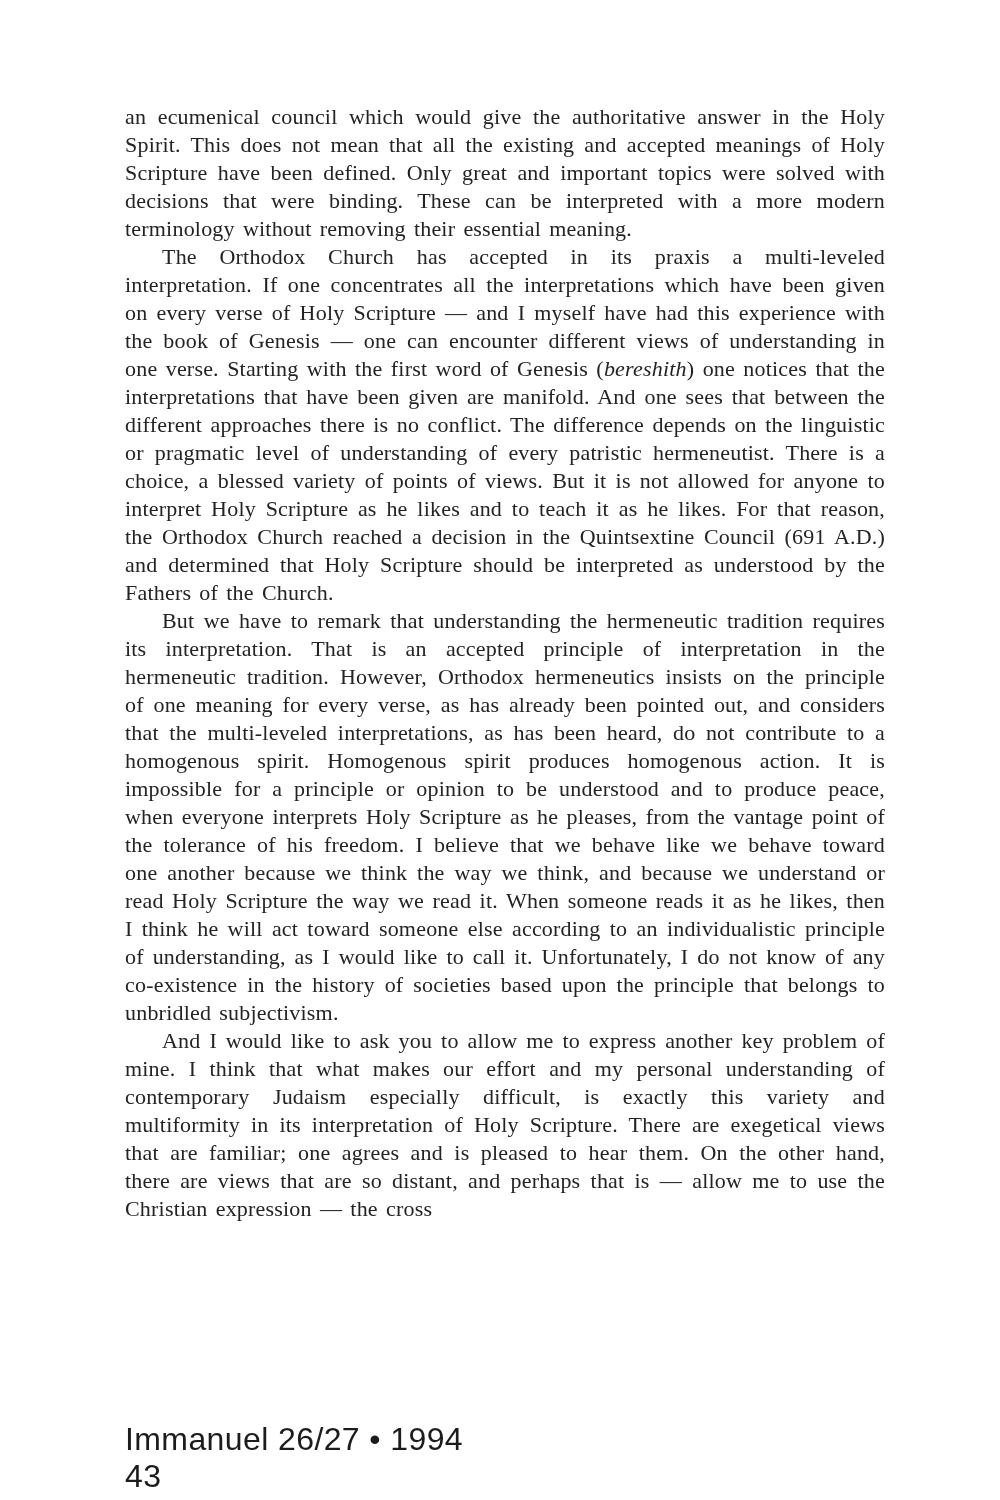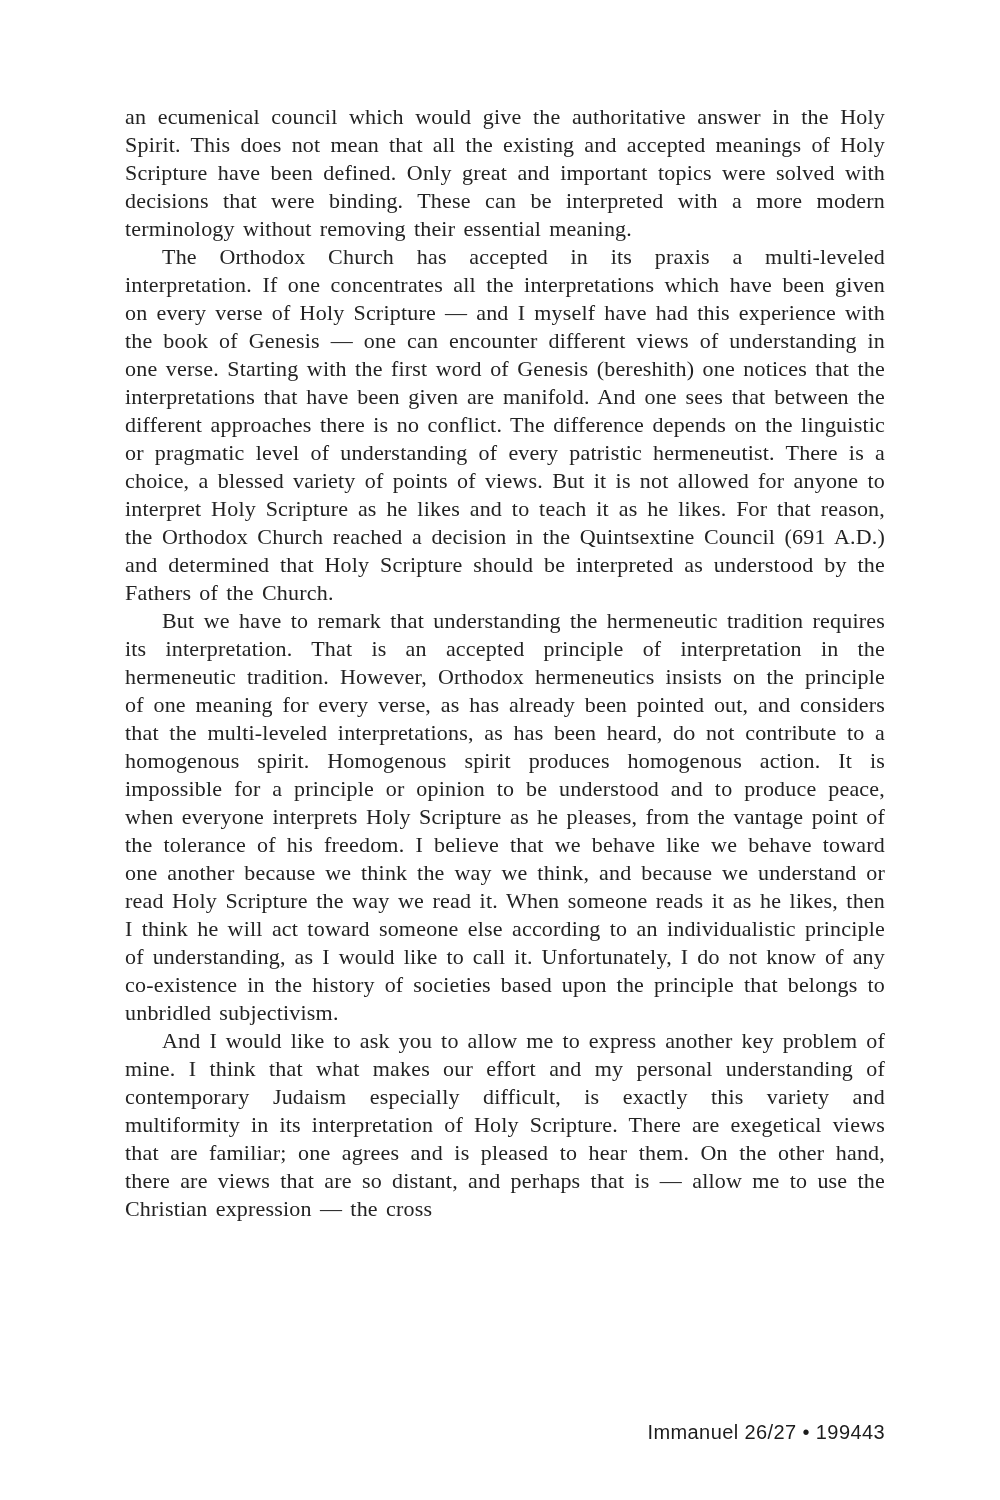--- a/index.html
+++ b/index.html
@@ -33,33 +33,35 @@
     hyphens: auto;
   }
   .article p {
     margin: 0;
     padding: 0;
   }
   .article p.indent {
     text-indent: 37px;
   }
   .italic {
+    font-style: italic;
   }
   .page-footer {
     position: absolute;
     left: 125px;
     top: 1421px;
     width: 760px;
     display: flex;
     justify-content: flex-end;
     align-items: baseline;
     font-family: "Liberation Sans", sans-serif;
-    font-size: 20px;
+    font-size: 32px;
     color: #1c1c1c;
     letter-spacing: 0.4px;
+    flex-direction: column;
   }
 </style>
 </head>
 <body>
 
 <div class="page">
 
   <main class="article">
       <p class=""><span>an ecumenical council which would give the authoritative answer in the Holy Spirit. This does not mean that all the existing and accepted meanings of Holy Scripture have been defined. Only great and important topics were solved with decisions that were binding. These can be interpreted with a more modern terminology without removing their essential meaning.</span></p>
       <p class="indent"><span>The Orthodox Church has accepted in its praxis a multi-leveled interpretation. If one concentrates all the interpretations which have been given on every verse of Holy Scripture — and I myself have had this experience with the book of Genesis — one can encounter different views of understanding in one verse. Starting with the first word of Genesis (</span><span class="italic">bereshith</span><span>) one notices that the interpretations that have been given are manifold. And one sees that between the different approaches there is no conflict. The difference depends on the linguistic or pragmatic level of understanding of every patristic hermeneutist. There is a choice, a blessed variety of points of views. But it is not allowed for anyone to interpret Holy Scripture as he likes and to teach it as he likes. For that reason, the Orthodox Church reached a decision in the Quintsextine Council (691 A.D.) and determined that Holy Scripture should be interpreted as understood by the Fathers of the Church.</span></p>

